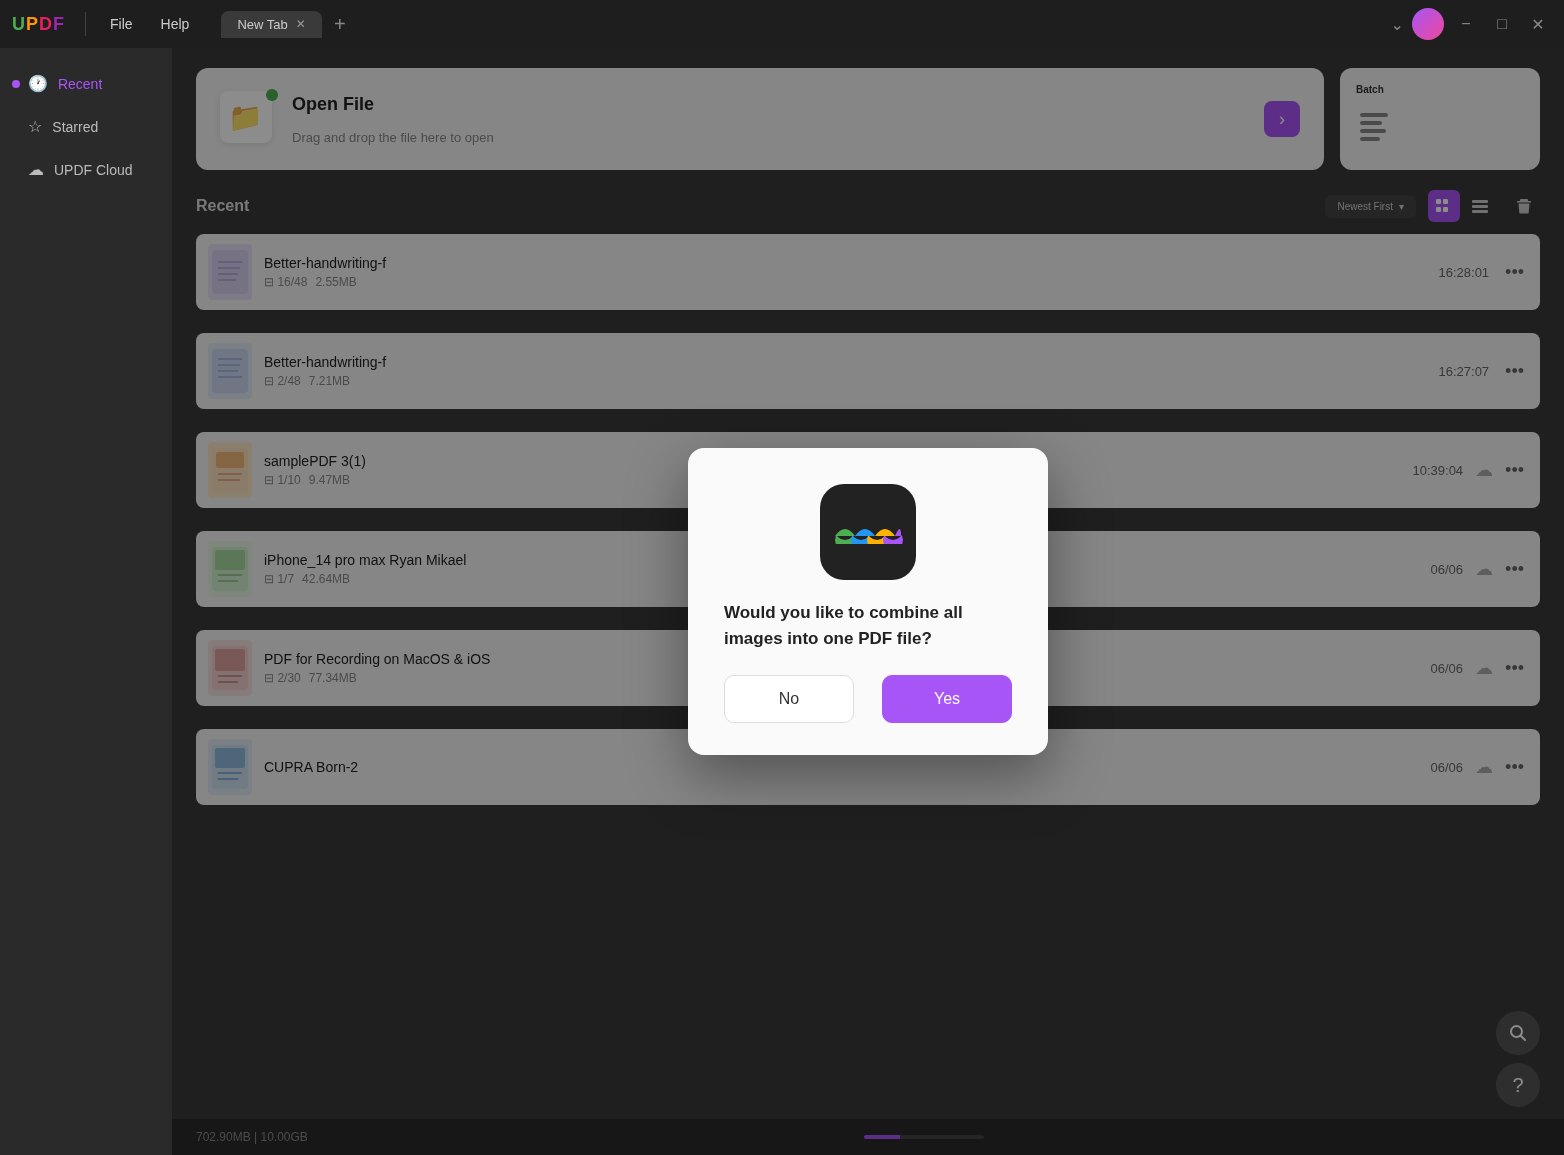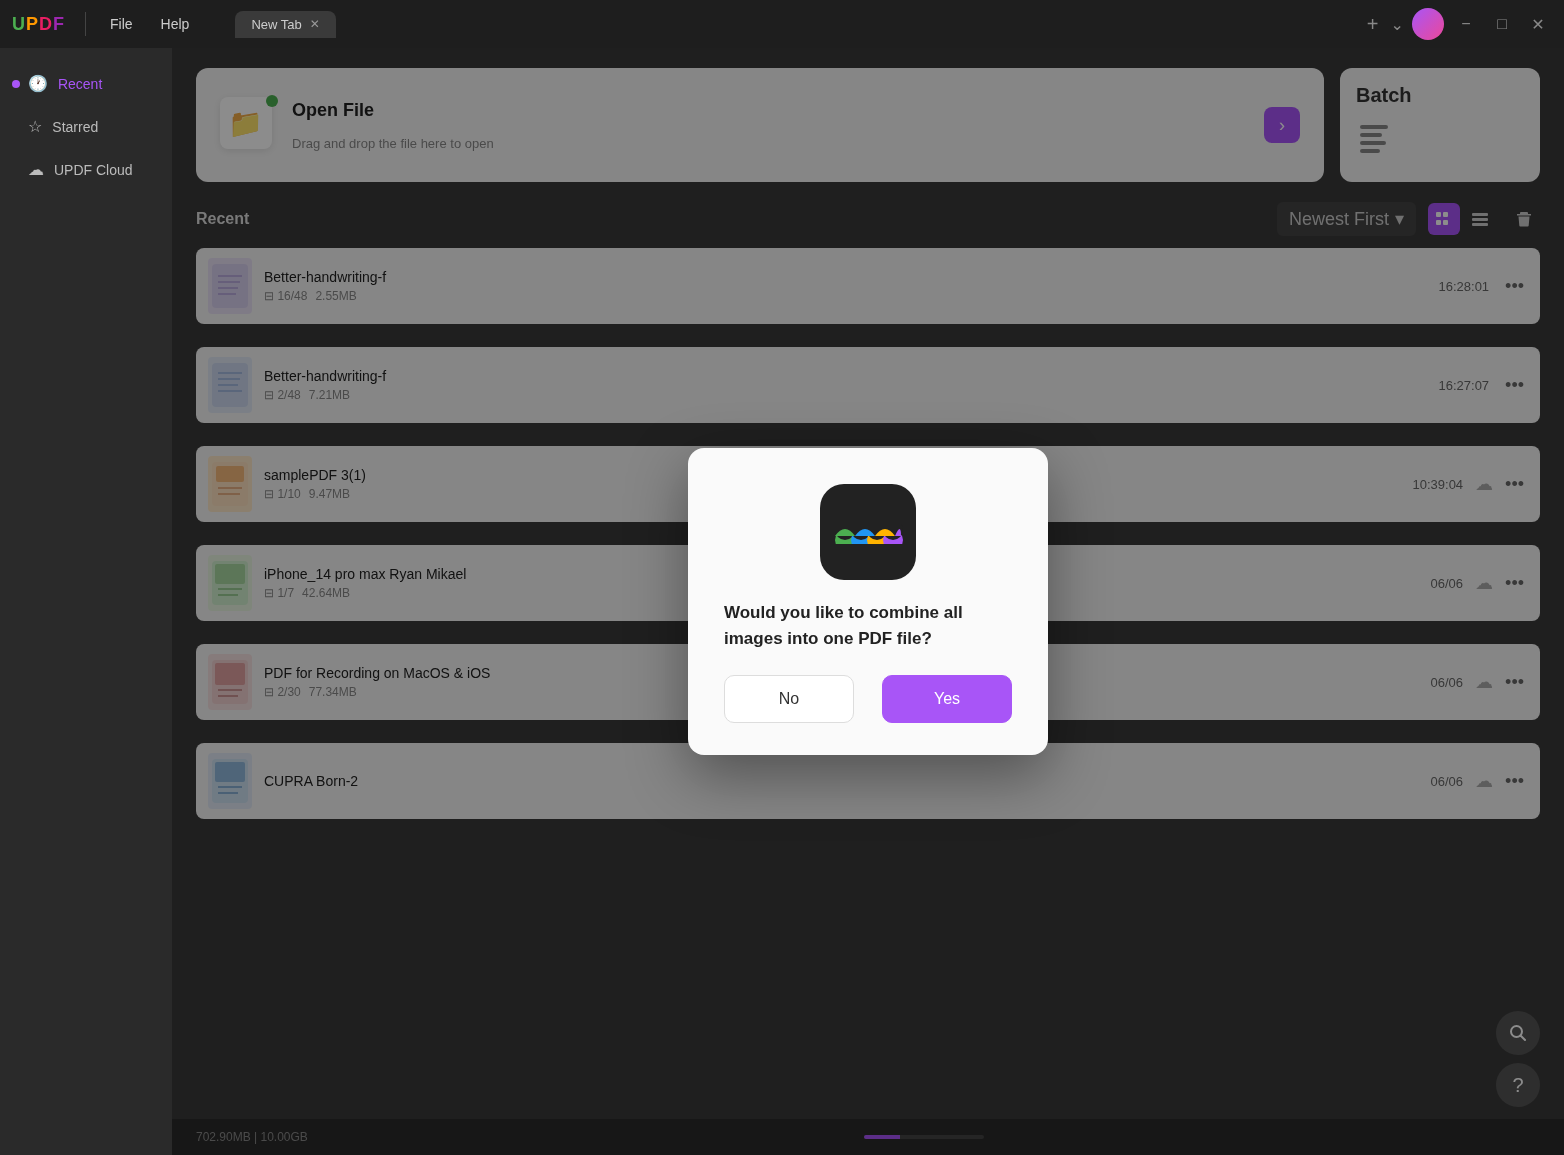--- a/index.html
+++ b/index.html
@@ -50,22 +50,21 @@
       font-size: 14px;
       color: #ccc;
       cursor: pointer;
       border-radius: 4px;
     }
 
     .tab-bar {
       display: flex;
       align-items: center;
       flex: 1;
-      margin-left: 30px;
-      justify-content: space-between;
+      margin-left: 16px;
     }
     .tab {
       display: flex;
       align-items: center;
       gap: 8px;
       padding: 6px 16px;
       background: #3a3a3a;
       border-radius: 8px 8px 0 0;
       font-size: 13px;
       color: #ccc;
@@ -239,21 +238,21 @@
       position: absolute;
       top: 20px;
       right: 24px;
       width: 200px;
       background: #f5f5f5;
       border-radius: 12px;
       padding: 16px;
       color: #333;
     }
     .batch-title {
-      font-size: 20px;
+      font-size: 10px;
       font-weight: 600;
       color: #333;
       margin-bottom: 12px;
     }
     .batch-icon {
       font-size: 28px;
       color: #555;
     }
 
     
@@ -275,21 +274,21 @@
     }
     .recent-controls {
       display: flex;
       align-items: center;
       gap: 12px;
     }
     .sort-dropdown {
       display: flex;
       align-items: center;
       gap: 6px;
-      font-size: 18px;
+      font-size: 10px;
       color: #ccc;
       cursor: pointer;
       background: #444;
       padding: 6px 12px;
       border-radius: 6px;
     }
     .view-icons {
       display: flex;
       gap: 4px;
     }

